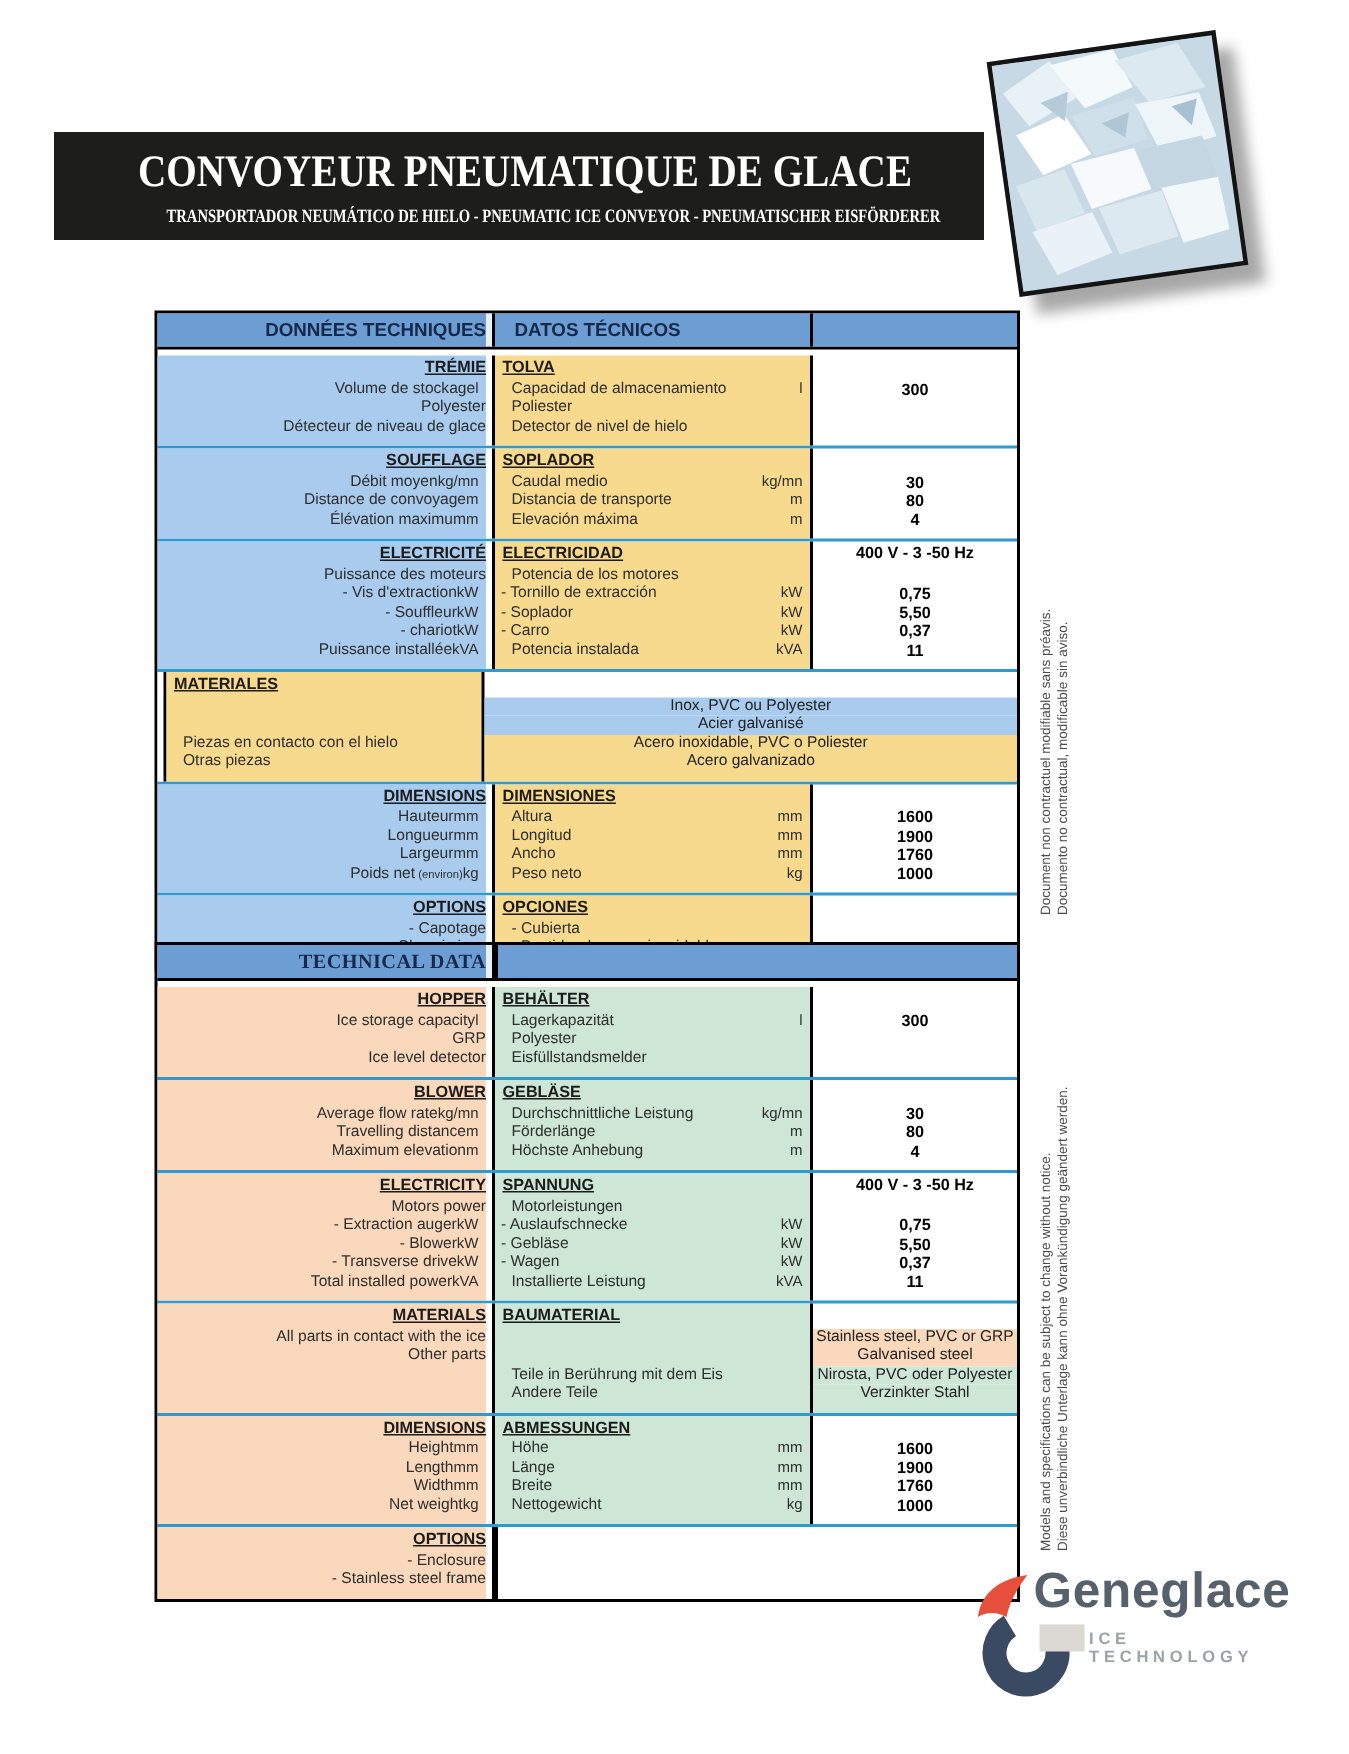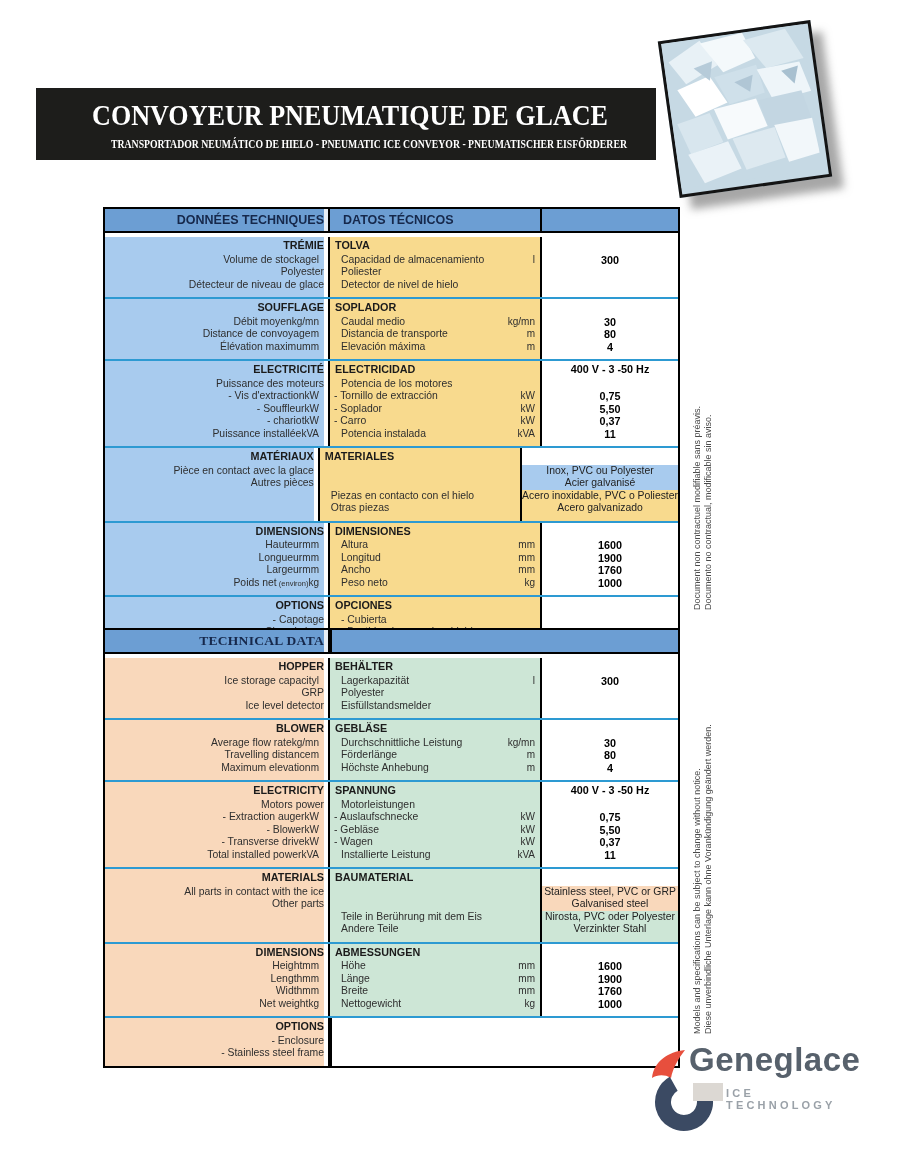--- a/index.html
+++ b/index.html
@@ -44,21 +44,21 @@
 
   .section{border-top:0;}
   .section.sep{border-top:2px solid #2d9ad2;}
 
   .line{height:12.5px;line-height:12.5px;font-size:10.4px;color:#2e2e2e;
         position:relative;white-space:nowrap;overflow:visible;}
   .line.first{padding-top:2px;height:14.5px;}
   .line.last{padding-bottom:3px;height:15.5px;}
   .line .unit{float:right;margin-right:5px;font-size:10px;color:#2e2e2e;}
   .line .txt{padding-left:11px;}
-  .line.head .txt{padding-left:5px;font-weight:bold;font-size:10.8px;color:#1b1b1b;}
+  .line.head .txt{padding-left:5px;font-weight:bold;font-size:10.8px;color:#1b1b1b;text-decoration:underline;}
   .line.sub .txt{padding-left:4px;}
   .line .sml{font-size:7.5px;}
 
   .val .line{text-align:center;font-size:10.4px;color:#222;}
   .val .line.b{font-weight:bold;font-size:10.8px;color:#000;}
 
   
   .side-note{position:absolute;transform-origin:0 0;transform:rotate(-90deg);
         font-size:9px;line-height:11px;color:#4a4a4a;white-space:nowrap;}
   #note1{left:692px;top:610px;}
@@ -182,27 +182,20 @@
         <div class="cell val c3">
           <div class="line first b">400 V - 3 -50 Hz</div>
           <div class="line">&nbsp;</div>
           <div class="line b">0,75</div>
           <div class="line b">5,50</div>
           <div class="line b">0,37</div>
           <div class="line last b">11</div>
         </div>
       </div>
       <div class="row section sep">
-        <div class="cell lab c1" style="background: rgb(168, 203, 238);">
-          <div class="line first head"><span class="txt">MATÉRIAUX</span></div>
-          <div class="line"><span class="txt">Pièce en contact avec la glace</span></div>
-          <div class="line"><span class="txt">Autres pièces</span></div>
-          <div class="line"><span class="txt">&nbsp;</span></div>
-          <div class="line last"><span class="txt">&nbsp;</span></div>
-        </div>
         <div class="cell g1"></div>
         <div class="cell vl"></div>
         <div class="cell lab c2" style="background: rgb(248, 218, 142);">
           <div class="line first head"><span class="txt">MATERIALES</span></div>
           <div class="line"><span class="txt">&nbsp;</span></div>
           <div class="line"><span class="txt">&nbsp;</span></div>
           <div class="line"><span class="txt">Piezas en contacto con el hielo</span></div>
           <div class="line last"><span class="txt">Otras piezas</span></div>
         </div>
         <div class="cell vl"></div>

